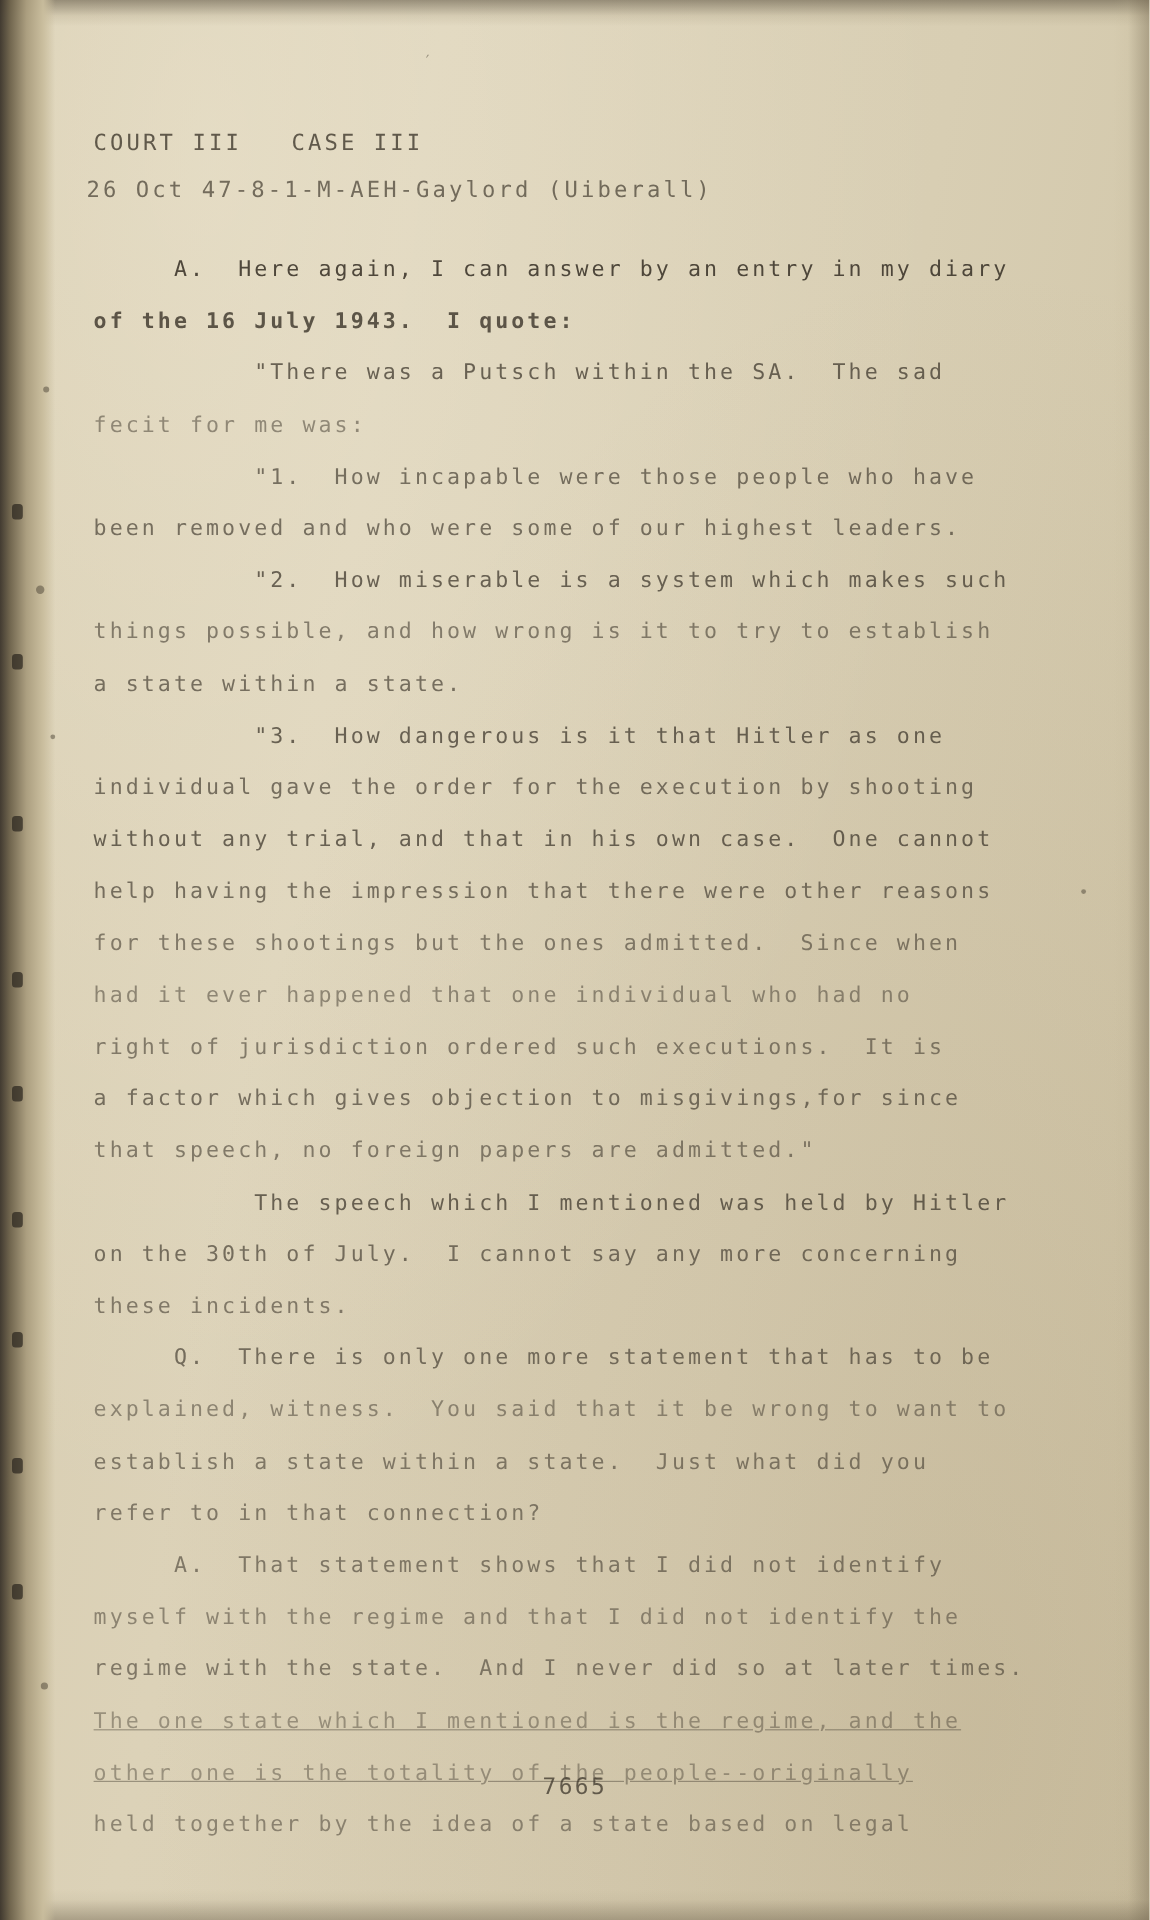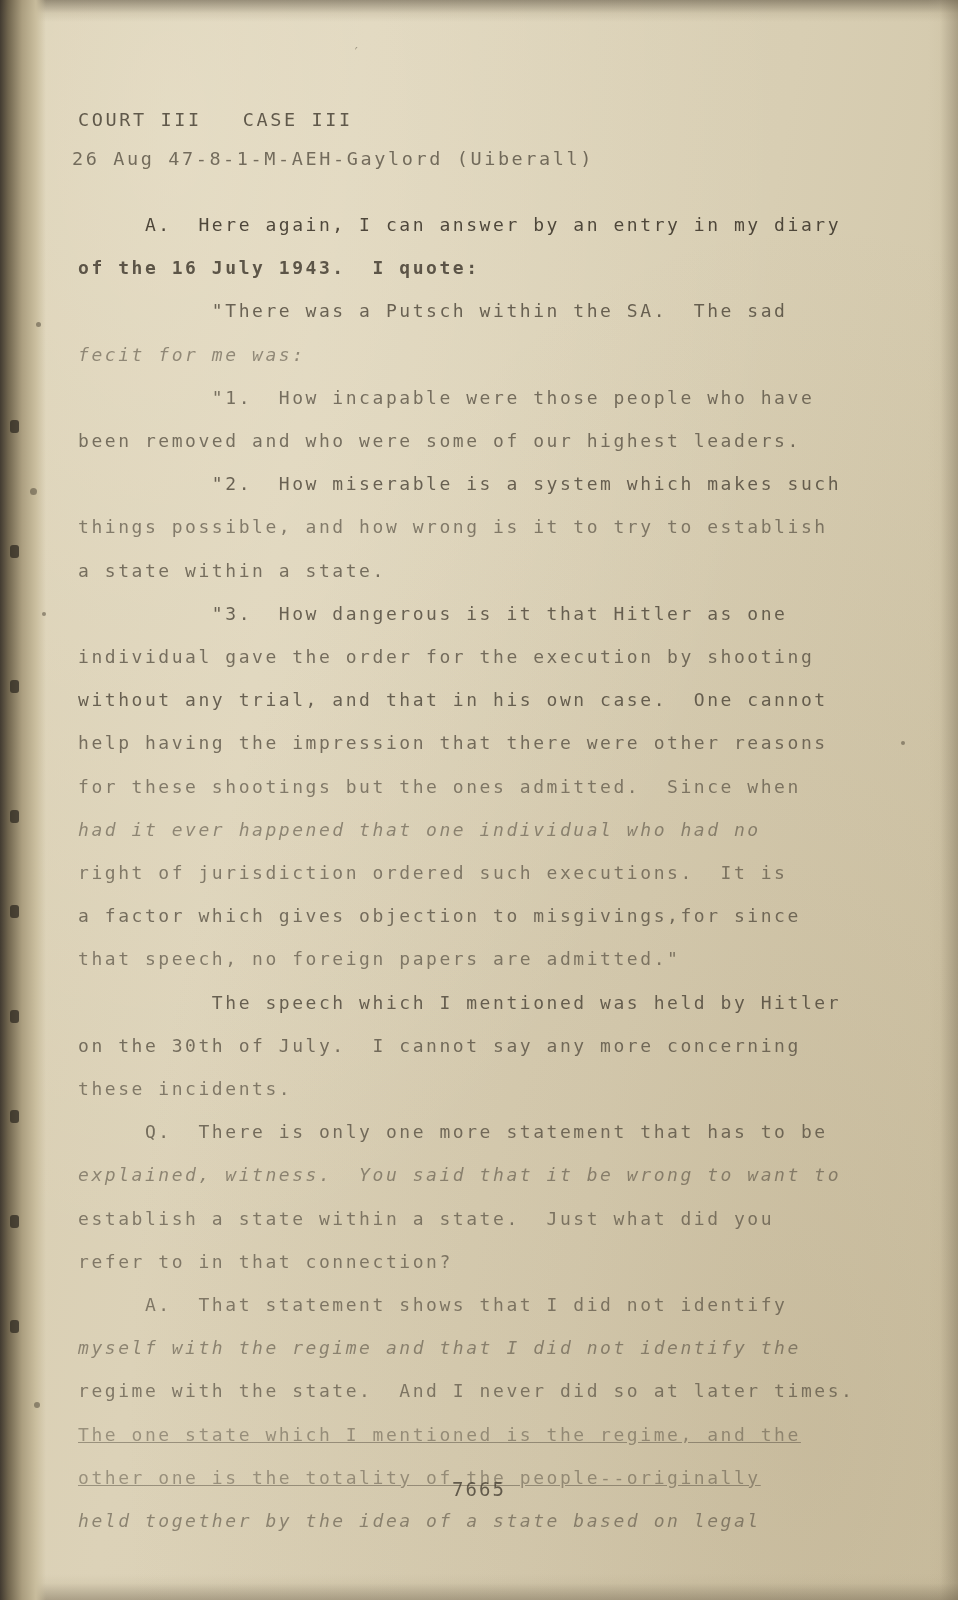--- a/index.html
+++ b/index.html
@@ -92,21 +92,21 @@
     letter-spacing: 2.55px;
     white-space: pre;
   }
   .ln { display: block; }
   
   .f90 { opacity: 0.90; }
   .f82 { opacity: 0.82; font-weight: bold; }
   .f74 { opacity: 0.74; }
   .f66 { opacity: 0.66; }
   .f58 { opacity: 0.58; }
-  .f50 { opacity: 0.50; font-style: italic; }
+  .f50 { opacity: 0.50; }
   .f42 { opacity: 0.42; text-decoration: underline; }
 
   .page-num {
     position: absolute;
     left: 0;
     top: 1465px;
     width: 958px;
     text-align: center;
     color: #463f33;
     font-size: 19px;
@@ -121,21 +121,21 @@
   }
 </style>
 </head>
 <body>
 
 <div class="page">
 
   <div class="sheet">
 
     <div class="hdr hdr-1">COURT III   CASE III</div>
-    <div class="hdr hdr-2">26 Aug 47-8-1-M-AEH-Gaylord (Uiberall)</div>
+    <div class="hdr hdr-2">26 Oct 47-8-1-M-AEH-Gaylord (Uiberall)</div>
 
     <div class="body-text"><span class="ln f90">     A.  Here again, I can answer by an entry in my diary</span><span class="ln f82">of the 16 July 1943.  I quote:</span><span class="ln f74">          "There was a Putsch within the SA.  The sad</span><span class="ln f50">fecit for me was:</span><span class="ln f66">          "1.  How incapable were those people who have</span><span class="ln f66">been removed and who were some of our highest leaders.</span><span class="ln f74">          "2.  How miserable is a system which makes such</span><span class="ln f58">things possible, and how wrong is it to try to establish</span><span class="ln f66">a state within a state.</span><span class="ln f74">          "3.  How dangerous is it that Hitler as one</span><span class="ln f66">individual gave the order for the execution by shooting</span><span class="ln f74">without any trial, and that in his own case.  One cannot</span><span class="ln f66">help having the impression that there were other reasons</span><span class="ln f58">for these shootings but the ones admitted.  Since when</span><span class="ln f50">had it ever happened that one individual who had no</span><span class="ln f58">right of jurisdiction ordered such executions.  It is</span><span class="ln f66">a factor which gives objection to misgivings,for since</span><span class="ln f58">that speech, no foreign papers are admitted."</span><span class="ln f74">          The speech which I mentioned was held by Hitler</span><span class="ln f66">on the 30th of July.  I cannot say any more concerning</span><span class="ln f58">these incidents.</span><span class="ln f66">     Q.  There is only one more statement that has to be</span><span class="ln f50">explained, witness.  You said that it be wrong to want to</span><span class="ln f58">establish a state within a state.  Just what did you</span><span class="ln f58">refer to in that connection?</span><span class="ln f58">     A.  That statement shows that I did not identify</span><span class="ln f50">myself with the regime and that I did not identify the</span><span class="ln f58">regime with the state.  And I never did so at later times.</span><span class="ln f42">The one state which I mentioned is the regime, and the</span><span class="ln f42">other one is the totality of the people--originally</span><span class="ln f50">held together by the idea of a state based on legal</span></div>
 
     <div class="page-num">7665</div>
   </div>
 
   <div class="edge-top"></div>
   <div class="edge-right"></div>
   <div class="edge-bottom"></div>
   <div class="edge-left"></div>

